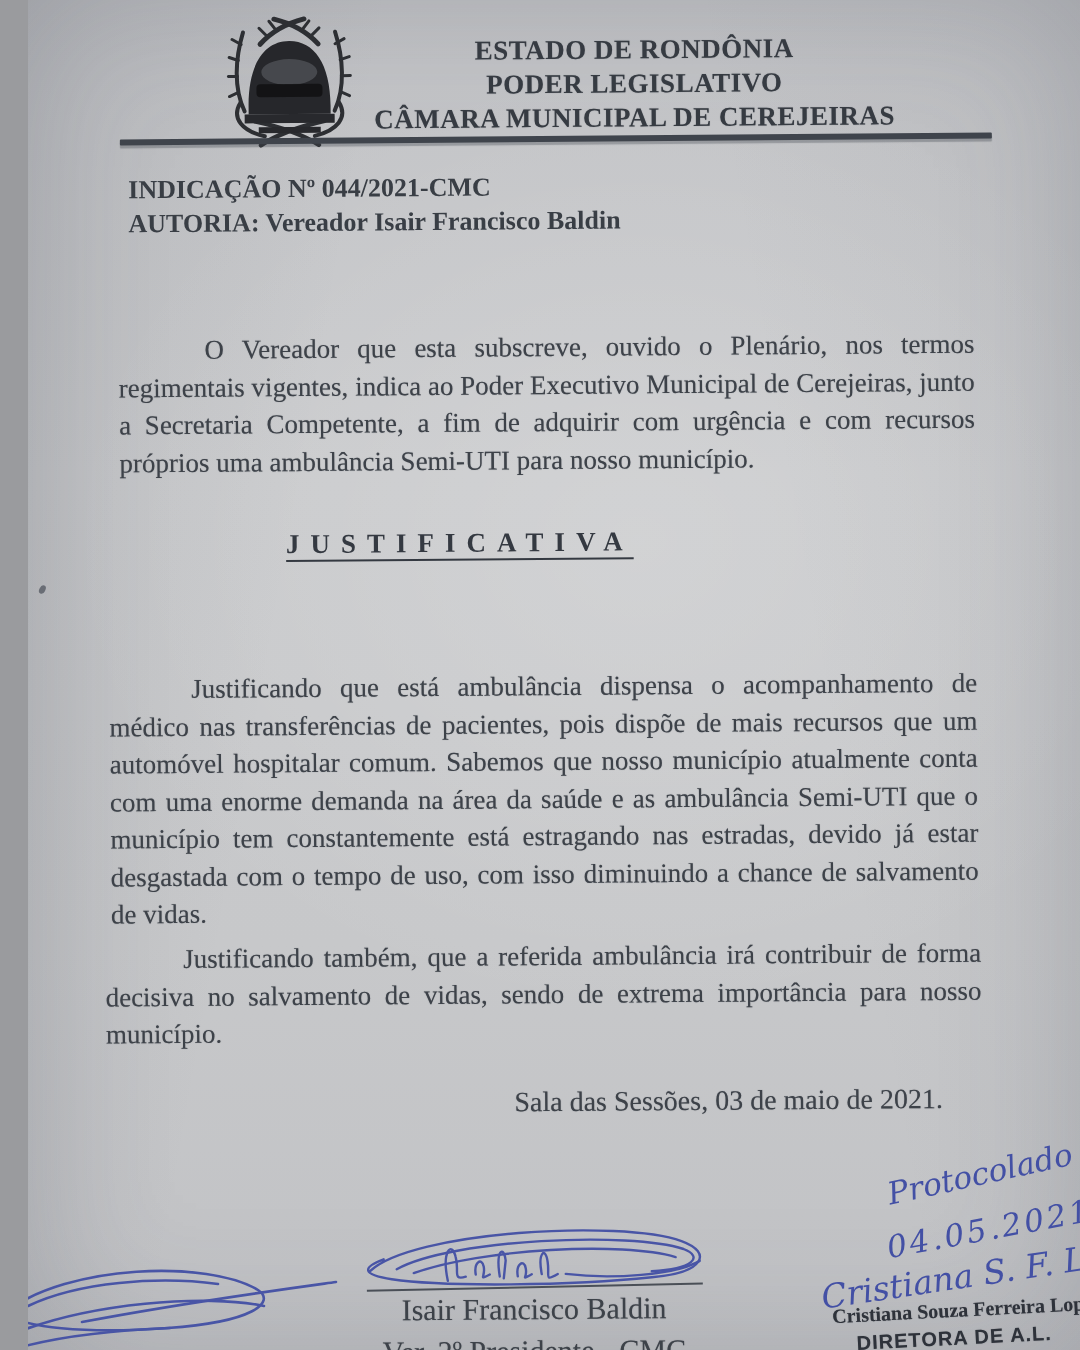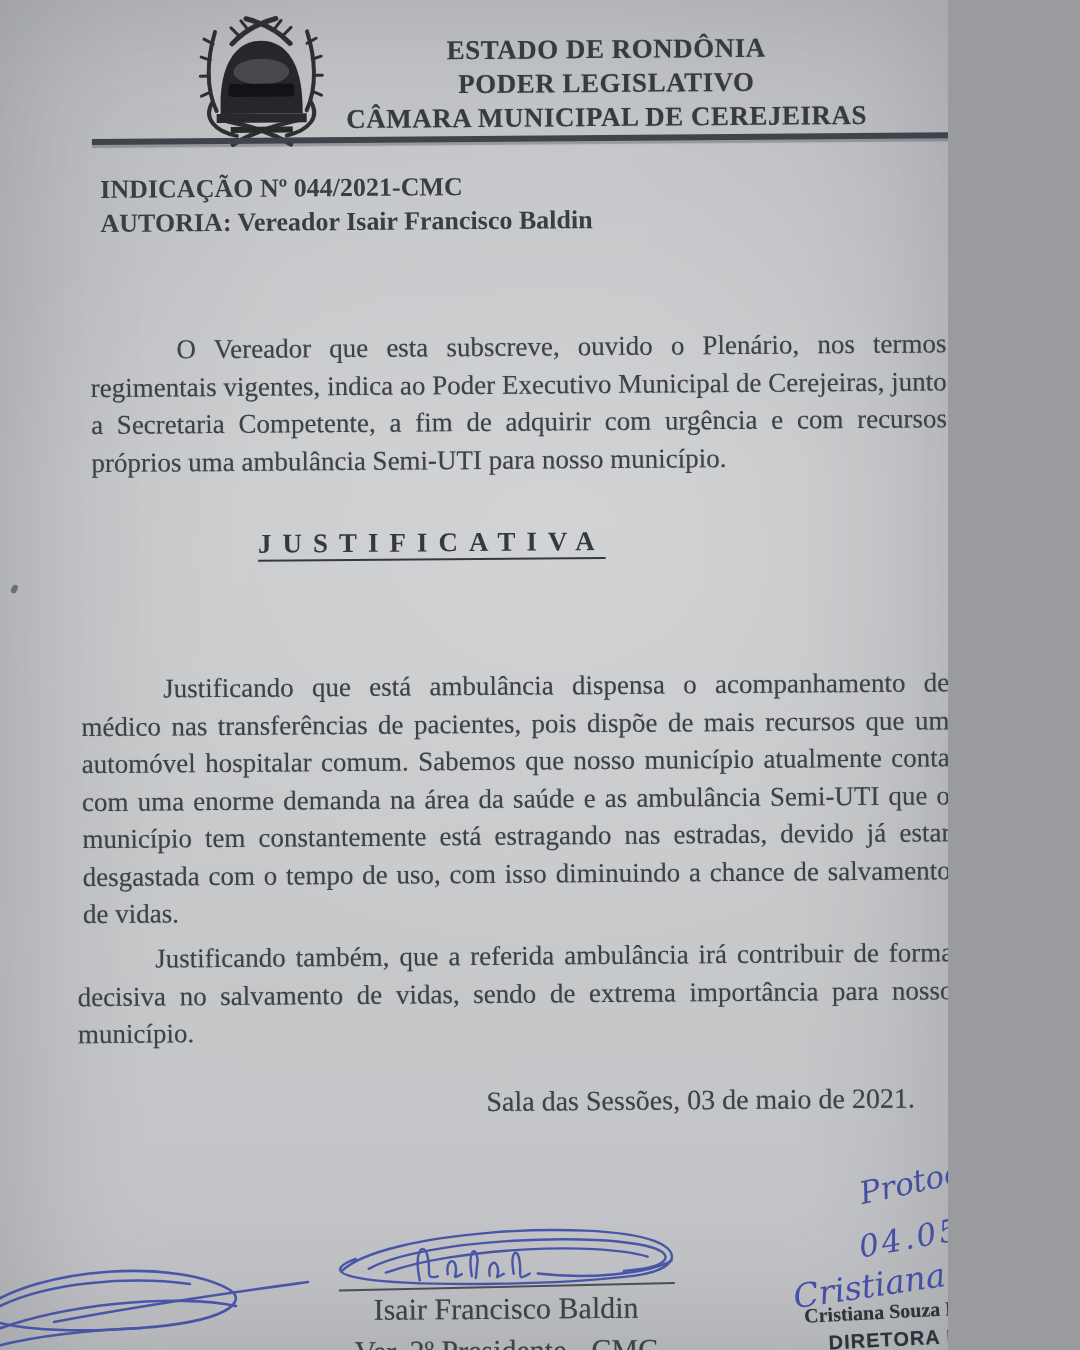--- a/index.html
+++ b/index.html
@@ -1,24 +1,25 @@
 <!DOCTYPE html>
 <html><head>
 <meta charset="utf-8">
 <style>
   html,body{margin:0;padding:0;background:#9a9b9e;}
   .page{
-    position:relative;width:948px;height:1350px;overflow:hidden;
+    position:relative;width:1052px;height:1350px;overflow:hidden;
     font-family:"Liberation Serif", serif;
     background:
       linear-gradient(100deg, rgba(88,92,102,0.12) 0%, rgba(255,255,255,0) 28%),
       linear-gradient(260deg, rgba(88,92,102,0.07) 0%, rgba(255,255,255,0) 30%),
       radial-gradient(ellipse 780px 640px at 58% 40%, rgba(255,255,255,0.17), rgba(255,255,255,0) 75%),
       linear-gradient(to bottom, #c2c3c6 0%, #c9cacc 35%, #c7c8ca 70%, #c1c2c5 100%);
     box-shadow: inset 0 0 140px rgba(66,70,80,0.22);
+    margin-left: 28px;
   }
   .content{position:absolute;inset:0;transform:rotate(-0.45deg);transform-origin:50% 40%;}
   .print{color:#3d4249;text-shadow:0 0 1px rgba(62,67,75,0.45);}
   
   .logo{position:absolute;left:186px;top:12px;width:158px;height:134px;}
   .org{position:absolute;left:290px;top:33px;width:640px;text-align:center;
        font-weight:bold;font-size:27px;line-height:34px;letter-spacing:0.5px;color:#363b42;}
   .rule{position:absolute;left:95px;top:136px;width:872px;height:6px;background:#3f444c;
         border-radius:1px;box-shadow:0 3px 1px rgba(63,68,76,0.35);}
   .docid{position:absolute;left:103px;top:170px;font-weight:bold;font-size:26px;line-height:34px;color:#393e45;}

